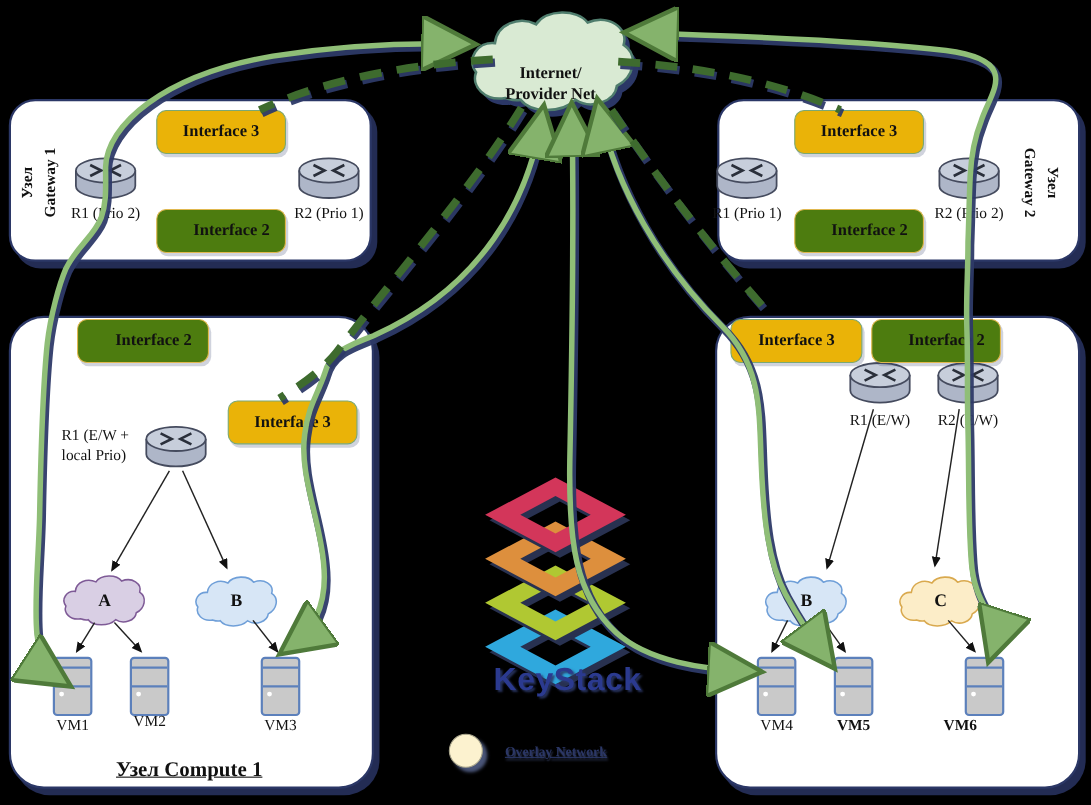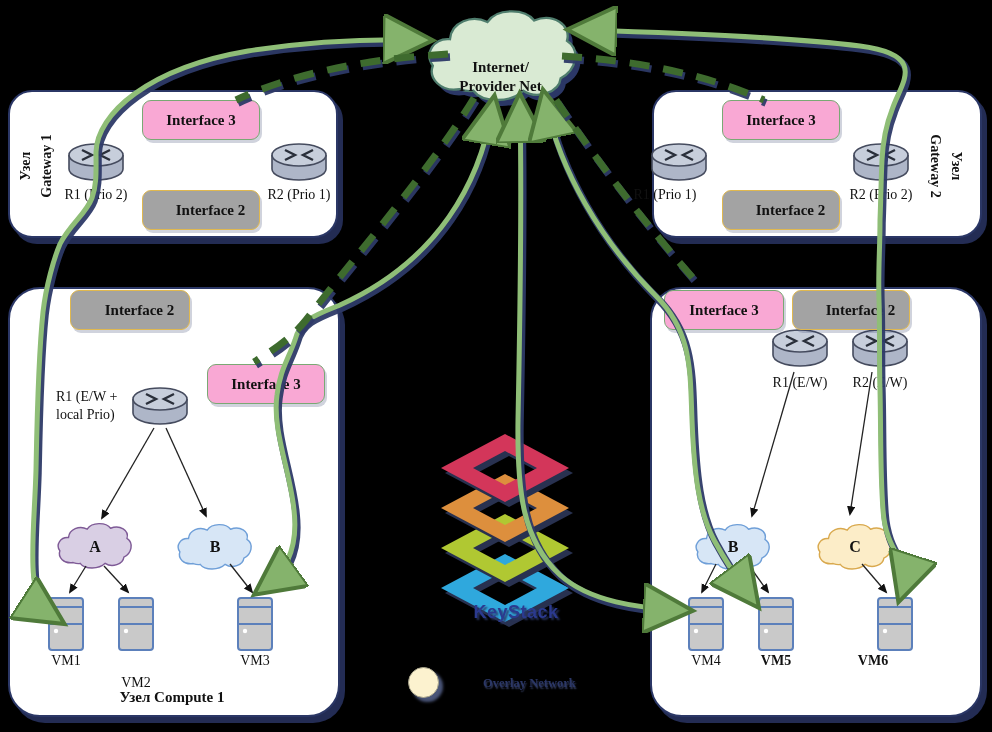--- a/index.html
+++ b/index.html
@@ -6,42 +6,42 @@
   .stage { position:relative; width:992px; height:732px; background:#000;
            font-family:"Liberation Serif", serif; overflow:hidden; }
   .node-box { position:absolute; background:#fff; border:2.5px solid #2b3766;
               box-shadow:5px 6px 0 #232c54; box-sizing:border-box; z-index:1; }
   .gw   { border-radius:24px; }
   .comp { border-radius:32px; }
   .iface { position:absolute; height:40px; box-sizing:border-box; display:flex;
            align-items:center; justify-content:center; font-weight:bold;
            font-size:15px; color:#111; border-radius:9px; z-index:2;
            box-shadow:2px 3px 0 rgba(43,55,102,0.22); }
-  .iface.green  { background:#f9a8d4; border:1.5px solid #7aa874; }
-  .iface.yellow { background:#a3a3a3; border:1.5px solid #e0b84f;padding-left:19px; }
+  .iface.green  { background:#eab308; border:1.5px solid #7aa874; }
+  .iface.yellow { background:#4d7c0f; border:1.5px solid #e0b84f;padding-left:19px; }
   .lbl { position:absolute; color:#111; font-size:14px; text-align:center;
          z-index:3; white-space:pre-line; line-height:1.25; }
   .lbl.left { text-align:left; }
   .vlbl { position:absolute; width:150px; height:44px; display:flex; align-items:center;
           justify-content:center; font-weight:bold; font-size:14px; color:#111;
           text-align:center; white-space:pre-line; line-height:1.5; z-index:3; }
   .rotccw { transform:rotate(-90deg); }
   .rotcw  { transform:rotate(90deg); }
-  .title { font-weight:bold; font-size:15px; }
+  .title { font-weight:bold; font-size:19px;text-decoration:underline; }
   .netletter { font-weight:bold; font-size:16px; width:20px; }
   .cloudlabel { font-weight:bold; font-size:15px; }
   .keystack-text { position:absolute; left:436px; top:602px; width:160px; text-align:center;
-                   font-family:"Liberation Sans", sans-serif; font-weight:bold; font-size:18px;
+                   font-family:"Liberation Sans", sans-serif; font-weight:bold; font-size:29px;
                    color:#2b3a8f; letter-spacing:0.5px; z-index:3;
                    text-shadow:2px 2px 2px rgba(43,55,102,0.9); }
   .legend-circle { position:absolute; left:408px; top:667px; width:31px; height:31px;
                    border-radius:50%; background:#fcf2cf; border:1px solid #a9a58c;
                    box-shadow:4px 4px 3px #4a5578; z-index:2; box-sizing:border-box; }
-  .legend-text { position:absolute; left:483px; top:676px; width:140px; font-weight:bold;
-                 font-size:12.5px; color:#2b3766; z-index:3;
+  .legend-text { position:absolute; left:459px; top:676px; width:140px; font-weight:bold;
+                 font-size:12.5px; color:#2b3766; text-decoration:underline; z-index:3;
                  text-shadow:1px 2px 1.5px rgba(60,70,110,0.85); }
   svg.layer { position:absolute; left:0; top:0; pointer-events:none; }
   #shapes { z-index:2; }
   #lines  { z-index:4; }
 </style>
 </head>
 <body>
 
 <div class="stage">
 
@@ -114,34 +114,34 @@
   <div class="iface yellow" style="left:142px; top:190px; width:118px;">Interface 2</div>
   <div class="iface green" style="left:722px; top:100px; width:118px;">Interface 3</div>
   <div class="iface yellow" style="left:722px; top:190px; width:118px;">Interface 2</div>
   <div class="iface yellow" style="left:70px;  top:290px; width:120px;">Interface 2</div>
   <div class="iface green" style="left:207px; top:364px; width:118px;">Interface 3</div>
   <div class="iface green" style="left:664px; top:290px; width:120px;">Interface 3</div>
   <div class="iface yellow" style="left:792px; top:290px; width:118px;">Interface 2</div>
 
   <div class="lbl" style="left:40px;  top:186px; width:112px;">R1 (Prio 2)</div>
   <div class="lbl" style="left:243px; top:186px; width:112px;">R2 (Prio 1)</div>
-  <div class="lbl" style="left:609px; top:186px; width:112px;">R1 (Prio 1)</div>
+  <div class="lbl" style="left:623px; top:186px; width:112px;">R1 (Prio 1)</div>
   <div class="lbl" style="left:825px; top:186px; width:112px;">R2 (Prio 2)</div>
   <div class="lbl left" style="left:56px; top:388px; width:78px;">R1 (E/W +
 local Prio)</div>
   <div class="lbl" style="left:745px; top:374px; width:110px;text-align:center;">R1 (E/W)</div>
   <div class="lbl" style="left:825px; top:374px; width:110px;">R2 (E/W)</div>
 
   <div class="lbl netletter" style="left:85px;  top:537px;">A</div>
   <div class="lbl netletter" style="left:205px; top:537px;">B</div>
   <div class="lbl netletter" style="left:723px; top:537px;">B</div>
   <div class="lbl netletter" style="left:845px; top:537px;">C</div>
 
   <div class="lbl" style="left:42px;  top:652px; width:48px;">VM1</div>
-  <div class="lbl" style="left:112px; top:674px; width:48px;">VM2</div>
+  <div class="lbl" style="left:112px; top:648px; width:48px;">VM2</div>
   <div class="lbl" style="left:231px; top:652px; width:48px;">VM3</div>
   <div class="lbl" style="left:682px; top:652px; width:48px;">VM4</div>
   <div class="lbl" style="left:752px; top:652px; width:48px;font-weight:bold;">VM5</div>
   <div class="lbl" style="left:849px; top:652px; width:48px;font-weight:bold;">VM6</div>
 
   <div class="lbl title" style="left:52px;  top:688px; width:240px;">Узел Compute 1</div>
 
   <div class="lbl cloudlabel" style="left:428px; top:30px; width:145px;margin-top:28px;">Internet/
 Provider Net</div>
 

